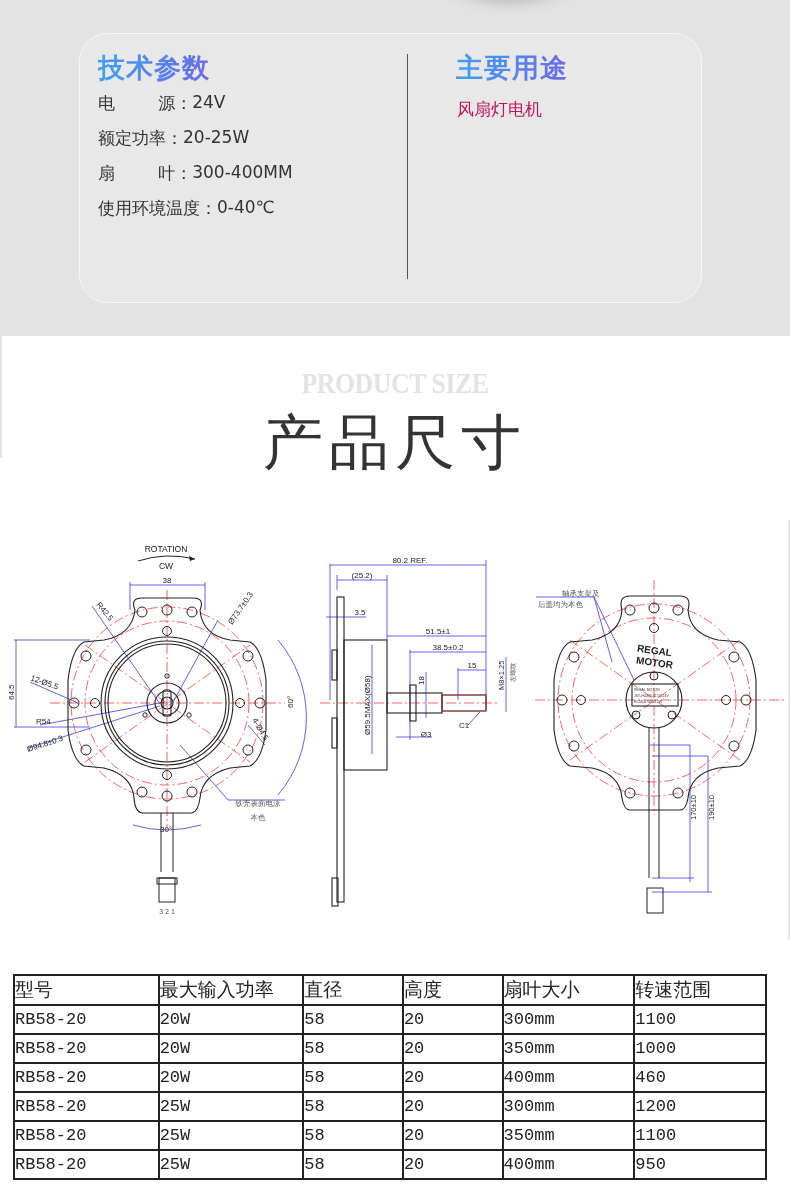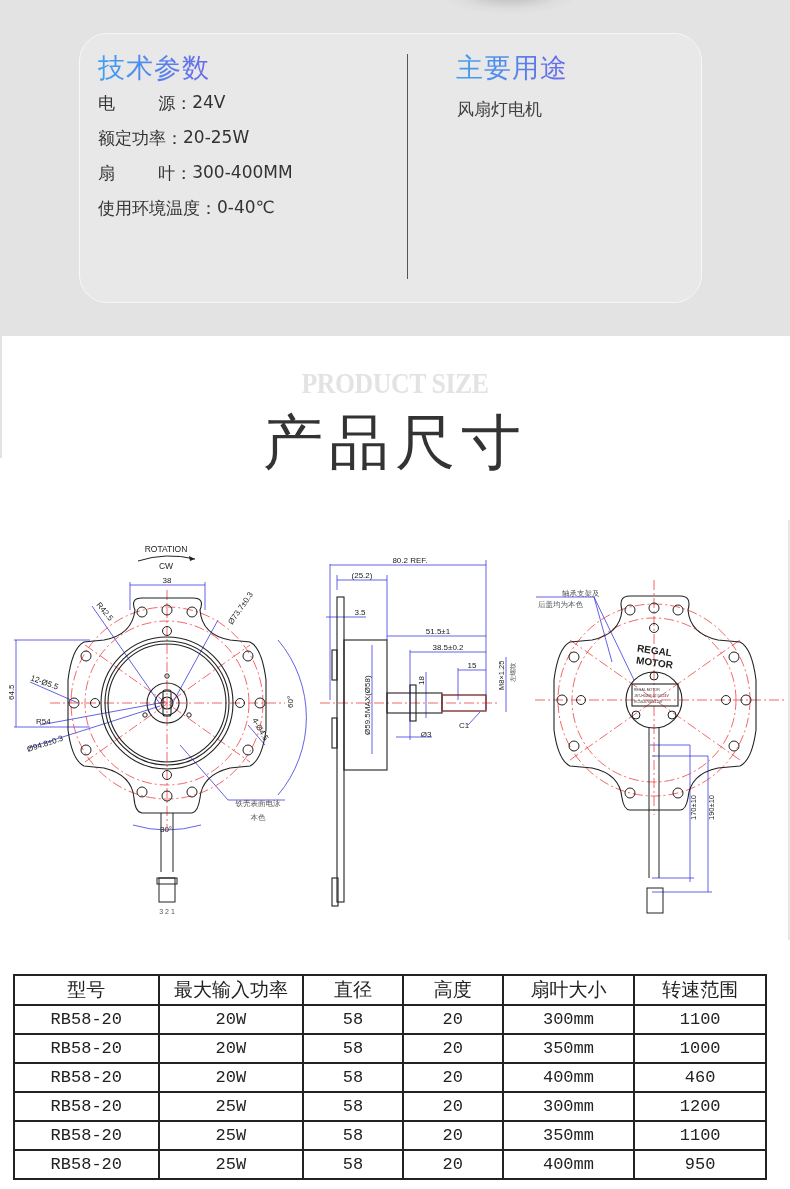--- a/index.html
+++ b/index.html
@@ -1,35 +1,35 @@
 <!DOCTYPE html>
 <html><head>
 <meta charset="utf-8">
 <style>
   * { box-sizing: border-box; margin: 0; padding: 0; }
   body { width: 790px; height: 1189px; background: #ffffff; font-family: "DejaVu Sans", sans-serif; position: relative; overflow: hidden; }
   .top-section { position: absolute; left: 0; top: 0; width: 790px; height: 336px; background: #e3e3e3; }
   .top-shadow { position: absolute; left: 440px; top: -30px; width: 140px; height: 44px; border-radius: 50%; background: radial-gradient(ellipse at center, rgba(140,140,140,0.55) 0%, rgba(200,200,200,0.2) 55%, rgba(227,227,227,0) 75%); }
   .spec-card { position: absolute; left: 79px; top: 33px; width: 623px; height: 270px; border: 1.5px solid #f7f7f7; border-radius: 28px; background: #e8e8e8; }
   .card-divider { position: absolute; left: 327px; top: 20px; width: 1px; height: 225px; background: #555; }
-  .grad-title { position: absolute; font-size: 27px; font-weight: normal; background: linear-gradient(90deg, #3fa0f0 0%, #6a6ae8 100%); -webkit-background-clip: text; background-clip: text; color: transparent; letter-spacing: 1px; }
+  .grad-title { position: absolute; font-size: 27px; font-weight: bold; background: linear-gradient(90deg, #3fa0f0 0%, #6a6ae8 100%); -webkit-background-clip: text; background-clip: text; color: transparent; letter-spacing: 1px; }
   .spec-list { position: absolute; left: 18px; top: 58px; }
   .spec-row { height: 35px; font-size: 17px; color: #333; display: flex; align-items: flex-start; white-space: pre; }
   .spec-label { display: inline-block; }
-  .usage-text { position: absolute; left: 377px; top: 58px; height: 35px; line-height: 35px; font-size: 17px; color: #404040; }
+  .usage-text { position: absolute; left: 377px; top: 58px; height: 35px; line-height: 35px; font-size: 17px; color: #be185d; }
 
   .left-edge { position: absolute; left: 0; top: 336px; width: 2px; height: 122px; background: #e3e3e3; }
   .size-subtitle { position: absolute; left: 0; width: 790px; top: 366px; text-align: center; font-family: "Liberation Serif", serif; font-weight: bold; font-size: 30px; color: #e3e3e3; letter-spacing: -0.5px; transform: scaleX(0.86); }
   .size-title { position: absolute; left: 0; width: 790px; top: 403px; text-align: center; font-size: 60px; color: #333; letter-spacing: 6px; }
 
   .drawing { position: absolute; }
   .right-edge { position: absolute; left: 788px; top: 520px; width: 2px; height: 420px; background: #e6e6e6; }
 
   table.spec-table { position: absolute; left: 13px; top: 974px; width: 754px; border-collapse: collapse; font-family: "Liberation Serif", "DejaVu Serif", serif; }
-  table.spec-table th, table.spec-table td { border: 2px solid #222; text-align: center; color: #222; height: 29px; padding: 0; }
+  table.spec-table th, table.spec-table td { border: 2px solid #222; text-align: left; color: #222; height: 29px; padding: 0; }
   table.spec-table th { font-weight: normal; font-size: 19px; font-family: "DejaVu Sans", sans-serif; height: 30px; }
   table.spec-table td { font-size: 17px; font-family: "Liberation Mono", "DejaVu Sans Mono", monospace; margin-top: 35px; }
 </style>
 </head>
 <body>
 
 <div class="top-section">
   <div class="top-shadow"></div>
   <div class="spec-card">
     <div class="grad-title" style="left:18px; top:16px;">技术参数</div>

